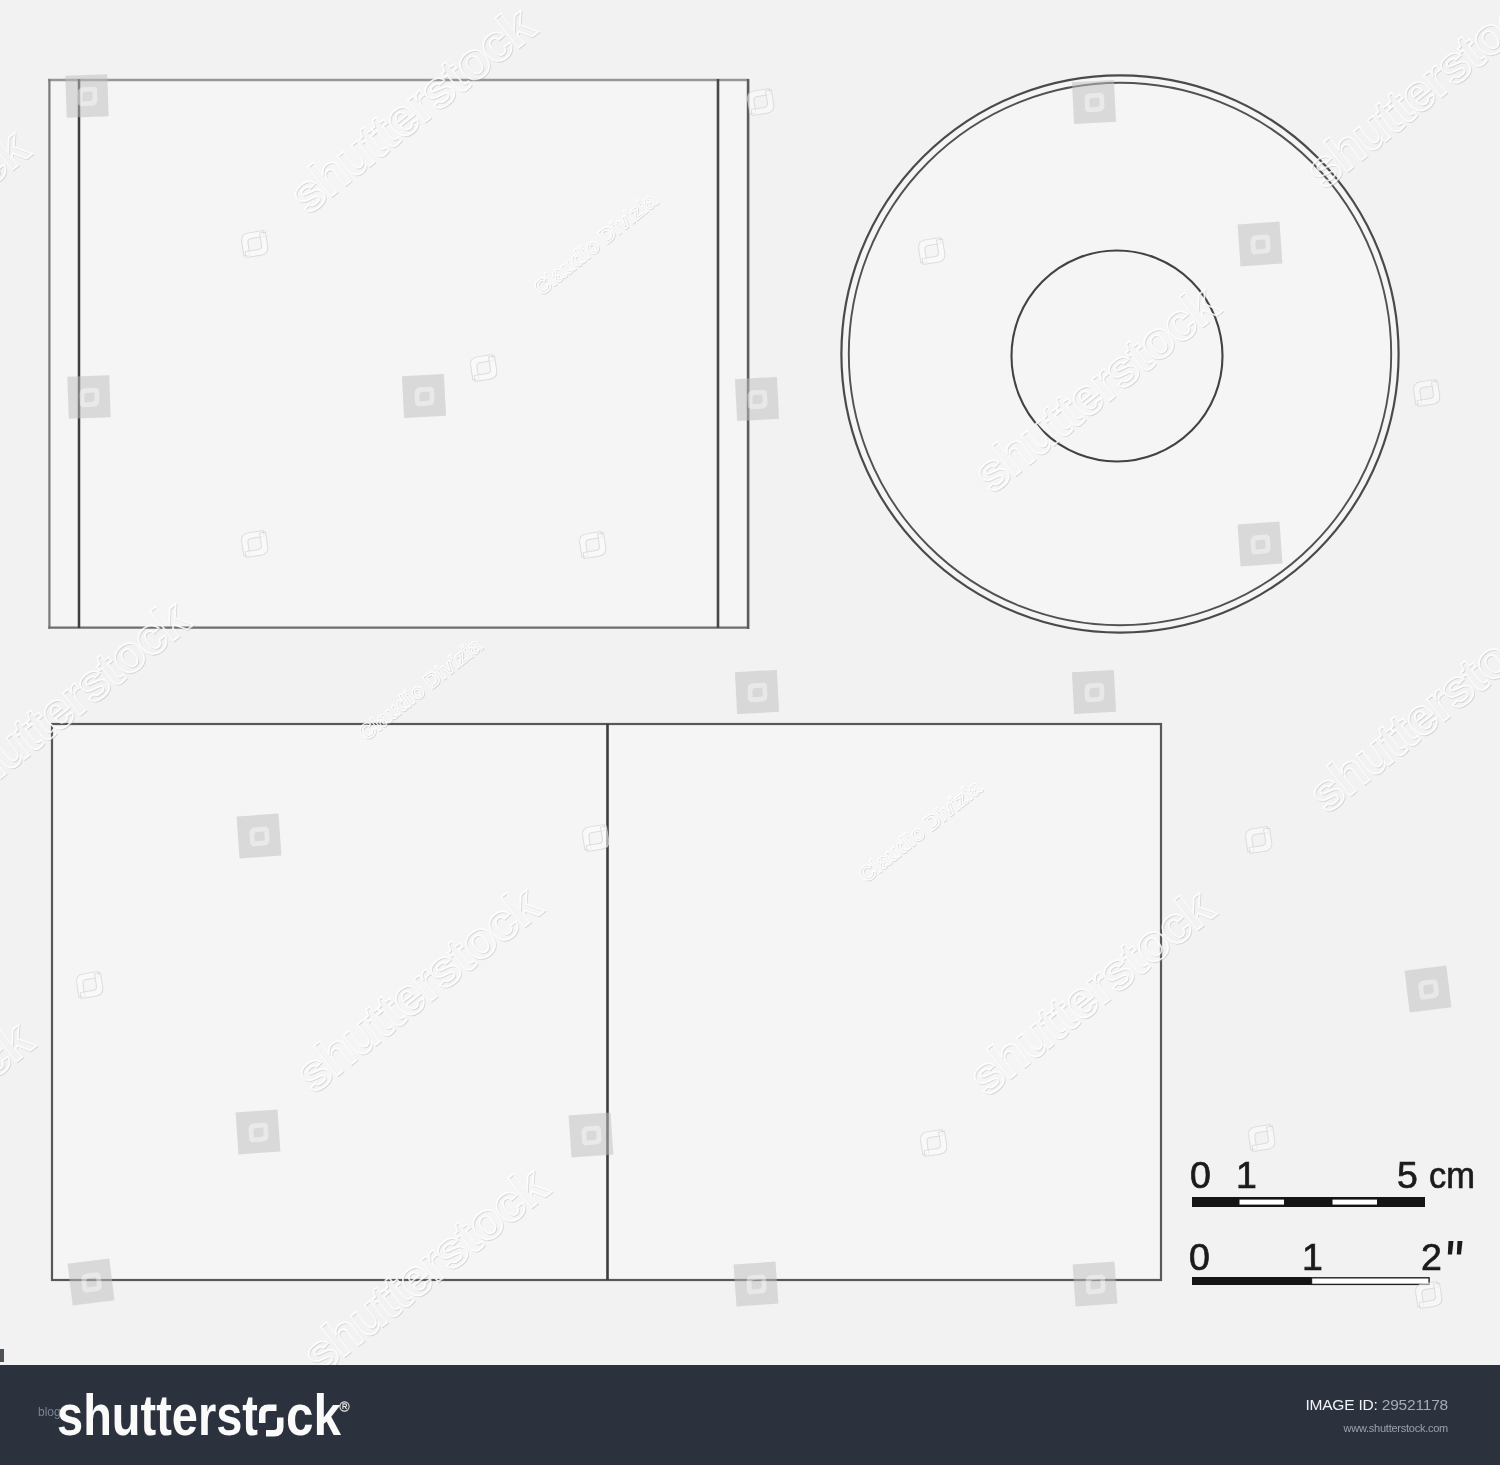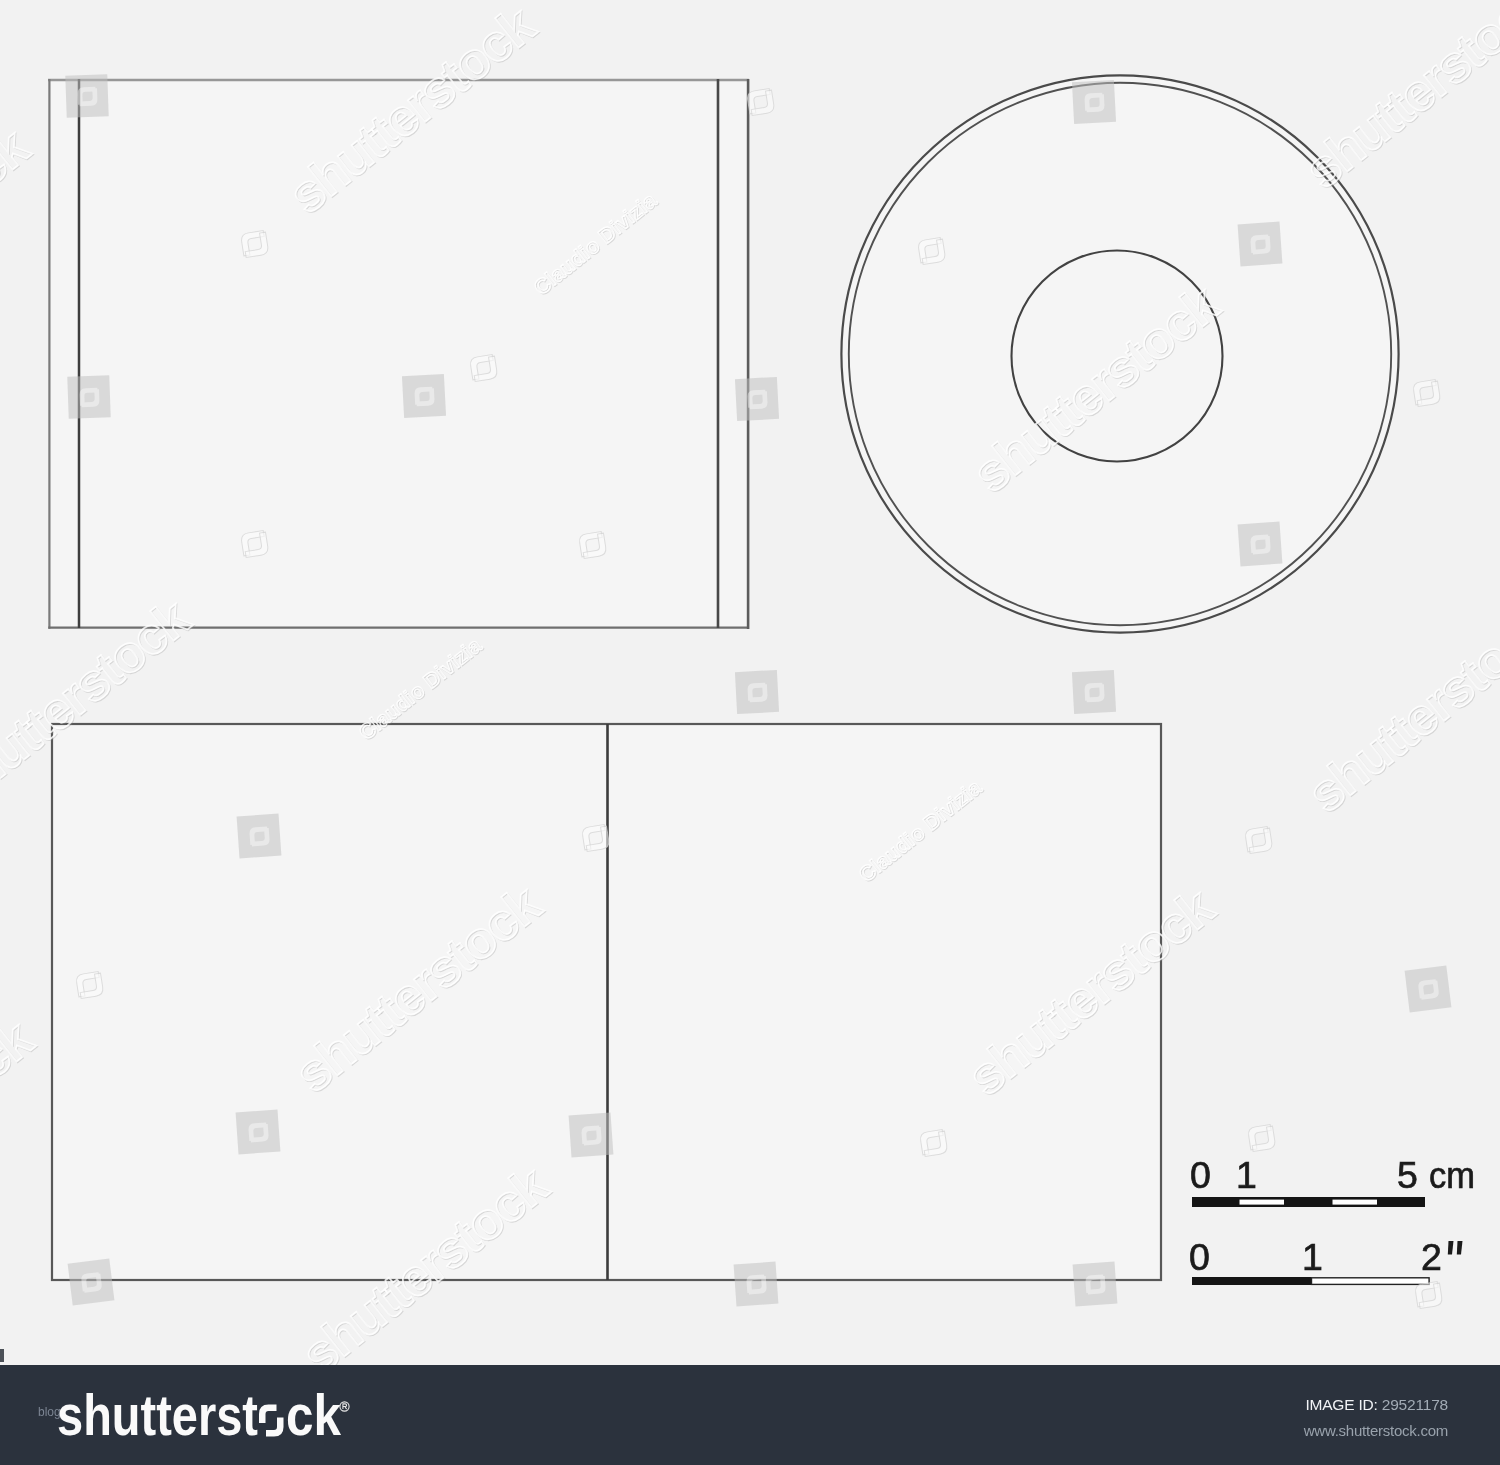--- a/index.html
+++ b/index.html
@@ -307,13 +307,13 @@
 
     <g transform="translate(344.5,1406.5) translate(0,-1365)" fill="none" stroke="#e8e8e8">
       <circle cx="0" cy="0" r="4.6" stroke-width="1.1"></circle>
       <path d="M -1.6,2.6 L -1.6,-2.6 L 0.7,-2.6 Q 2.1,-2.6 2.1,-1.3 Q 2.1,0 0.7,0 L -1.6,0 M 0.5,0.2 L 2.1,2.6" stroke-width="1.1"></path>
     </g>
   </g>
 </svg>
 
 <div class="abs" style="left:1048px;top:1396px;width:400px;text-align:right;font-size:15.5px;letter-spacing:-0.2px;color:#f1f3f6;">IMAGE ID: <span style="color:#a2abb5">29521178</span></div>
 
-<div class="abs" style="left:1048px;top:1422px;width:400px;text-align:right;font-size:15px;letter-spacing:-0.25px;color:#99a2ac;">www.shutterstock.com</div>
+<div class="abs" style="left:1048px;top:1422px;width:400px;text-align:right;font-size:11px;letter-spacing:-0.25px;color:#99a2ac;">www.shutterstock.com</div>
 
 </body></html>

